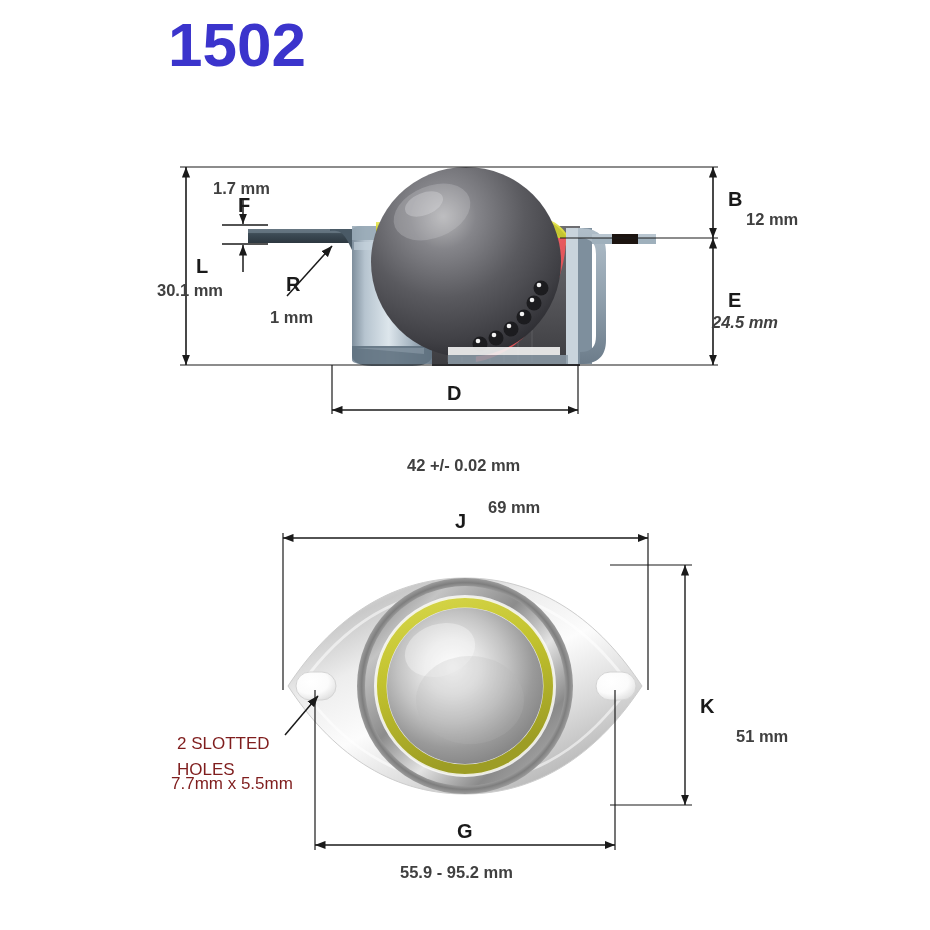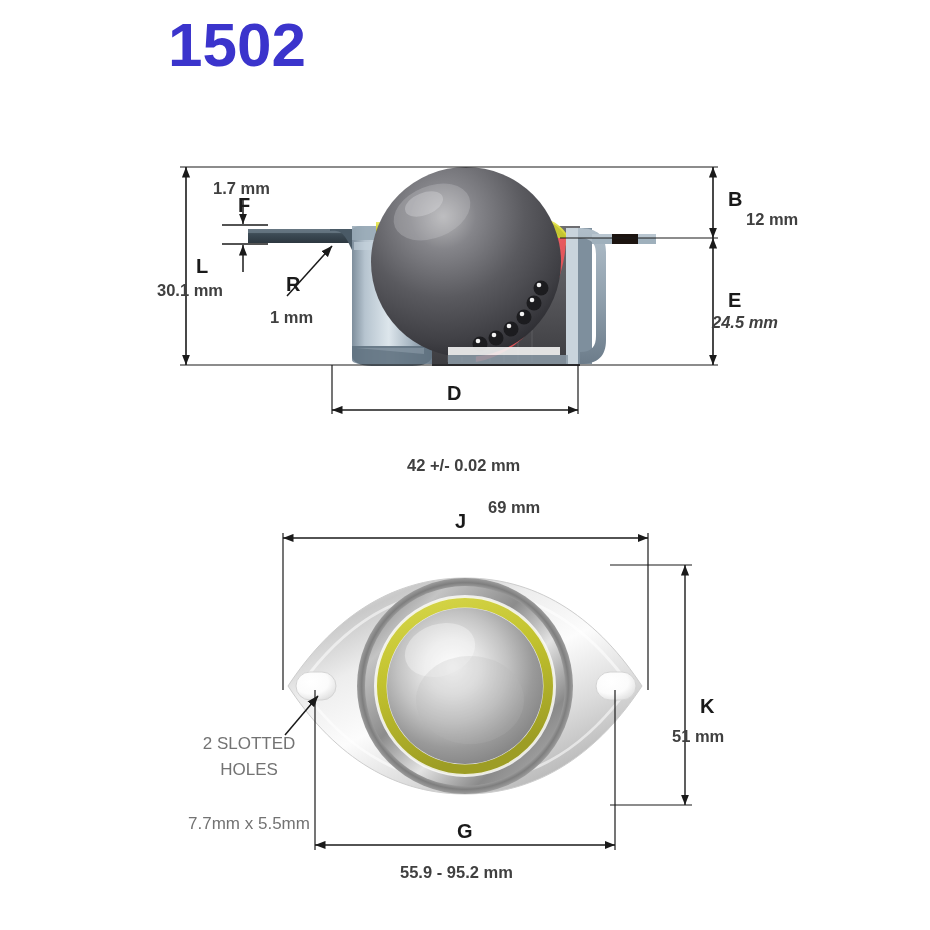--- a/index.html
+++ b/index.html
@@ -46,24 +46,24 @@
     font-weight: bold;
     color: #1a1a1a;
     font-size: 20px;
   }
   .lbl-dim {
     font-weight: bold;
     color: #404040;
     font-size: 16.5px;
   }
   .lbl-note {
-    color: #737373;
+    color: #7f1d1d;
     font-size: 17px;
     font-weight: normal;
-    text-align: center;
+    text-align: left;
     line-height: 1.25;
   }
 </style>
 </head>
 <body>
 
 <div id="stage">
 
   <div class="title">1502</div>
 
@@ -330,22 +330,22 @@
   <div class="lbl lbl-letter" style="left:728px; top:289px;">E</div>
   <div class="lbl lbl-dim" style="left:712px; top:313px;font-style:italic;">24.5 mm</div>
 
   <div class="lbl lbl-letter" style="left:447px; top:382px;">D</div>
   <div class="lbl lbl-dim" style="left:407px; top:424px;margin-top:32px;">42 +/- 0.02 mm</div>
 
   <div class="lbl lbl-letter" style="left:455px; top:510px;">J</div>
   <div class="lbl lbl-dim" style="left:488px; top:498px;">69 mm</div>
 
   <div class="lbl lbl-letter" style="left:700px; top:695px;">K</div>
-  <div class="lbl lbl-dim" style="left:672px; top:727px;">51 mm</div>
+  <div class="lbl lbl-dim" style="left:736px; top:727px;">51 mm</div>
 
   <div class="lbl lbl-letter" style="left:457px; top:820px;">G</div>
   <div class="lbl lbl-dim" style="left:400px; top:863px;">55.9 - 95.2 mm</div>
 
   <div class="lbl lbl-note" style="left:177px; top:733px; width:144px;">2 SLOTTED</div>
   <div class="lbl lbl-note" style="left:177px; top:759px; width:144px;">HOLES</div>
-  <div class="lbl lbl-note" style="left:171px; top:773px; width:156px;margin-top:40px;">7.7mm x 5.5mm</div>
+  <div class="lbl lbl-note" style="left:171px; top:773px; width:156px;">7.7mm x 5.5mm</div>
 
 </div>
 
 </body></html>

